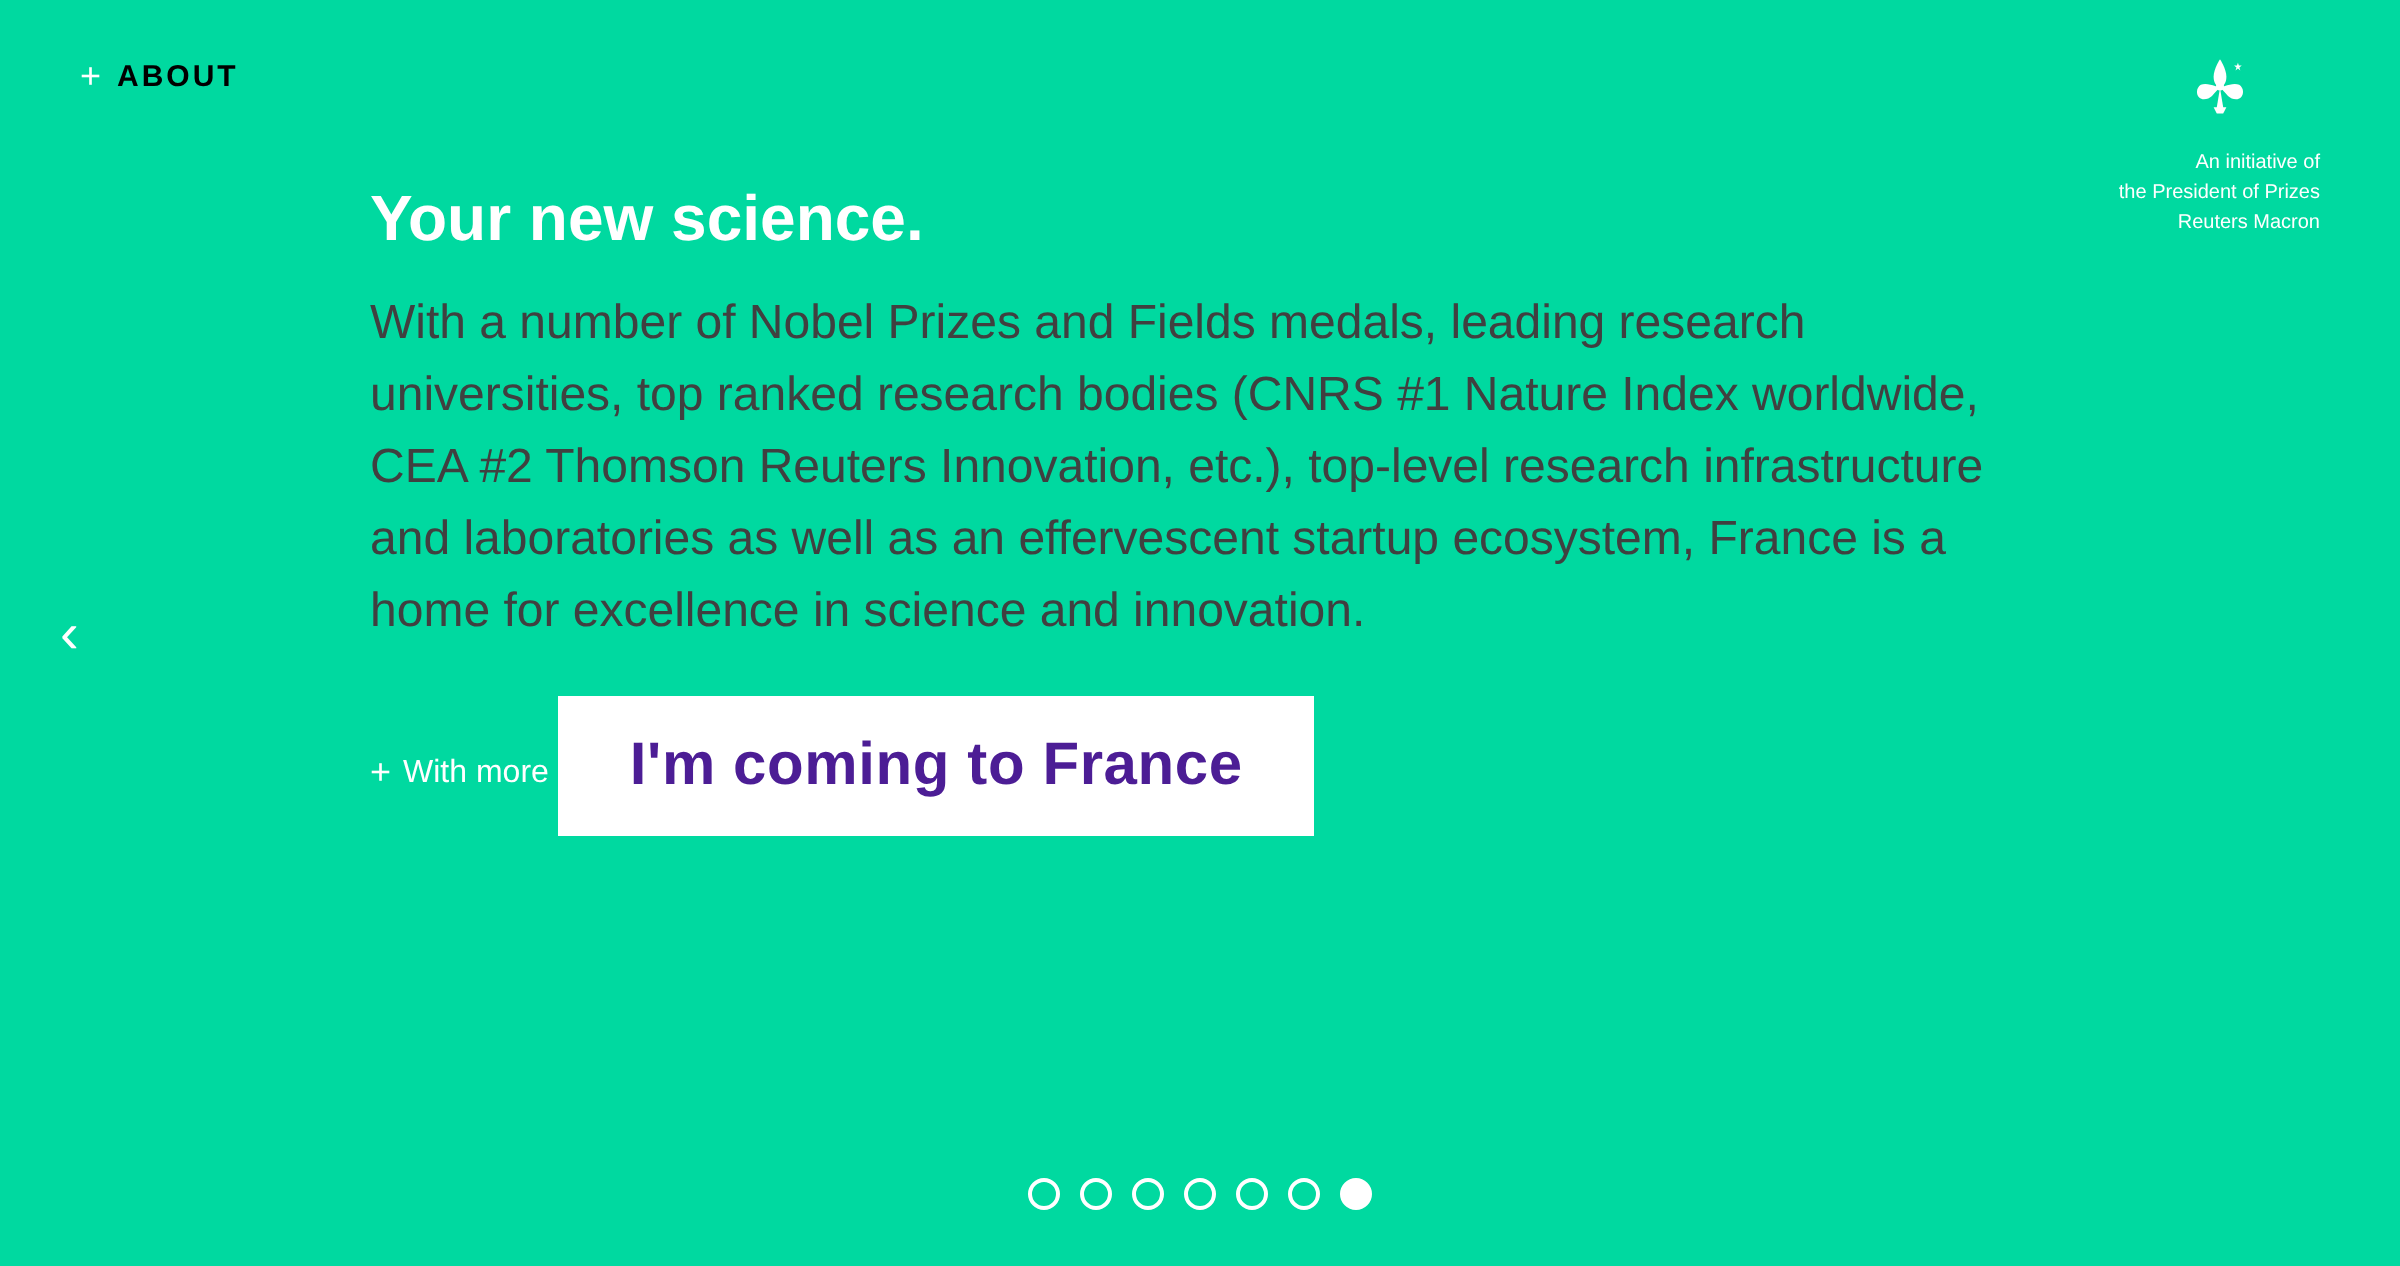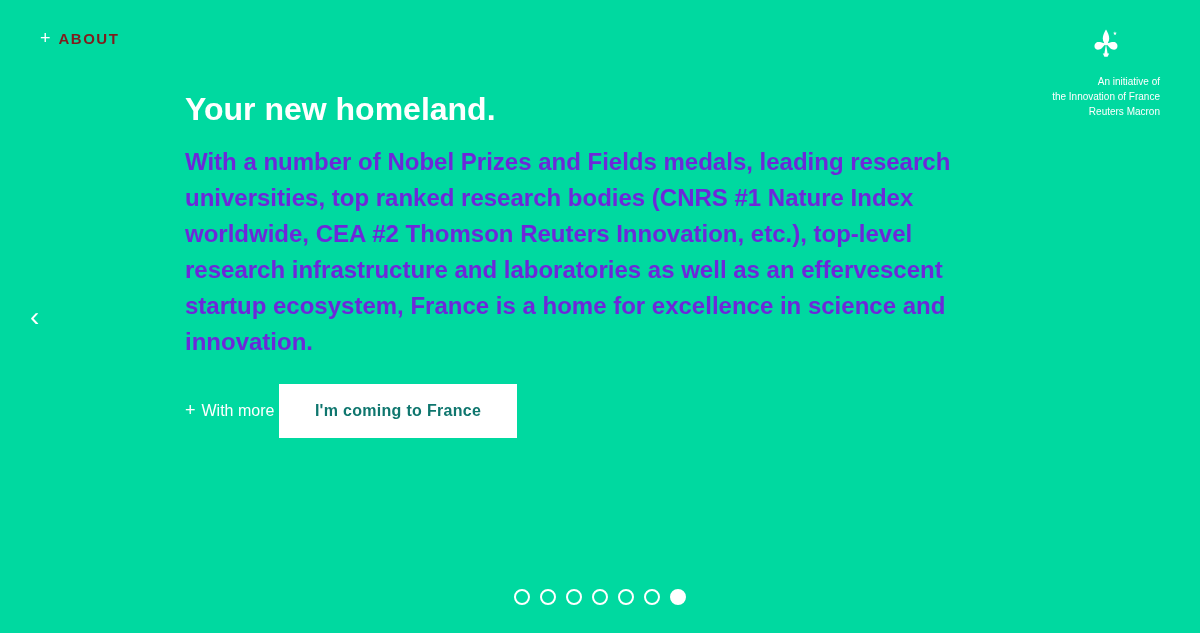--- a/index.html
+++ b/index.html
@@ -34,21 +34,21 @@
       cursor: pointer;
     }
 
     .plus-icon {
       color: #ffffff;
       font-size: 18px;
       font-weight: 300;
     }
 
     .about-label {
-      color: #7f1d1d;
+      color: #000000;
       font-size: 15px;
       font-weight: 600;
       letter-spacing: 1.5px;
       text-transform: uppercase;
     }
 
     
     .logo-container {
       position: absolute;
       top: 28px;
@@ -93,47 +93,47 @@
 
     .headline {
       color: #ffffff;
       font-size: 32px;
       font-weight: 700;
       margin-bottom: 16px;
       line-height: 1.2;
     }
 
     .body-text {
-      color: #6d28d9;
+      color: #404040;
       font-size: 24px;
       line-height: 1.5;
       margin-bottom: 24px;
-      font-weight: 700;
+      font-weight: 400;
     }
 
     .read-more {
       color: #ffffff;
       font-size: 16px;
       cursor: pointer;
       margin-bottom: 36px;
       display: inline-flex;
       align-items: center;
       gap: 6px;
     }
 
     .read-more-plus {
       font-size: 18px;
       font-weight: 300;
     }
 
     .cta-button {
       display: inline-block;
       background-color: #ffffff;
-      color: #0f766e;
-      font-size: 16px;
+      color: #4c1d95;
+      font-size: 30px;
       font-weight: 700;
       padding: 18px 36px;
       border: none;
       cursor: pointer;
       text-transform: none;
       letter-spacing: 0.3px;
     }
 
     
     .pagination {
@@ -184,29 +184,29 @@
         <path d="M20 20 C20 20 28 16 32 18 C35 20 35 24 33 26 C31 28 27 27 25 25 C23 23 22 21 20 20Z"></path>
         <path d="M20 20 L18 32 L20 35 L22 32 Z"></path>
         <path d="M16 32 L24 32 L22 36 L18 36 Z"></path>
         <circle cx="20" cy="19" r="2.5"></circle>
 
         <path d="M30 5 L31 8 L34 8 L31.5 10 L32.5 13 L30 11 L27.5 13 L28.5 10 L26 8 L29 8 Z" transform="scale(0.6) translate(22, 2)"></path>
       </svg>
     </div>
     <div class="logo-text">
       <div>An initiative of</div>
-      <div>the Innovation of France</div>
+      <div>the President of Prizes</div>
       <div>Reuters Macron</div>
     </div>
   </div>
 
   <div class="left-arrow">‹</div>
 
   <div class="main-content">
-    <div class="headline">Your new homeland.</div>
+    <div class="headline">Your new science.</div>
     <div class="body-text">With a number of Nobel Prizes and Fields medals, leading research universities, top ranked research bodies (CNRS #1 Nature Index worldwide, CEA #2 Thomson Reuters Innovation, etc.), top-level research infrastructure and laboratories as well as an effervescent startup ecosystem, France is a home for excellence in science and innovation.</div>
     <div class="read-more">
       <span class="read-more-plus">+</span>
       <span>With more</span>
     </div>
     <button class="cta-button">I'm coming to France</button>
   </div>
 
   <div class="pagination">
     <div class="dot"></div>

